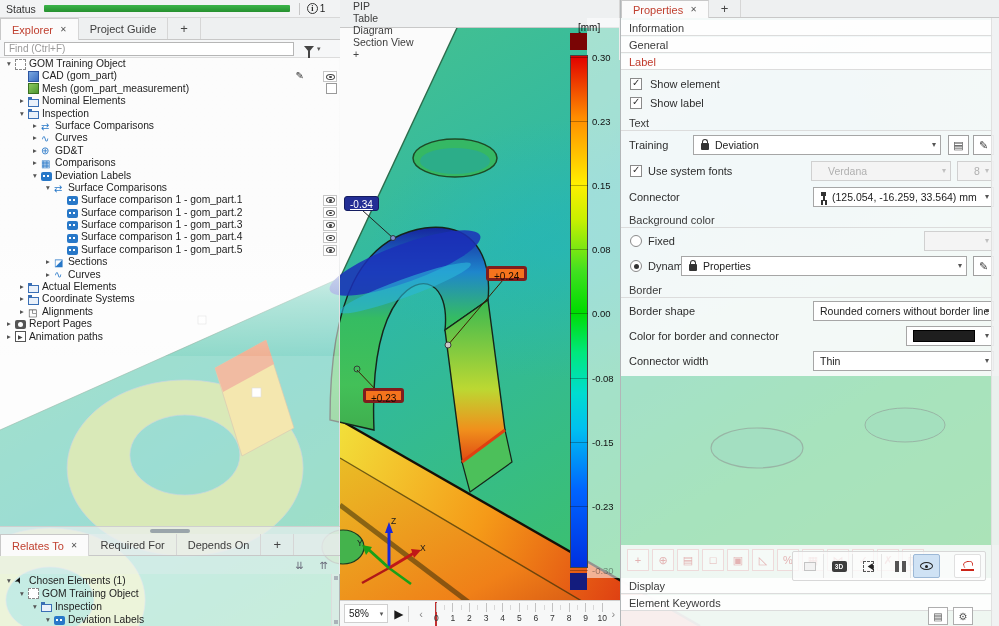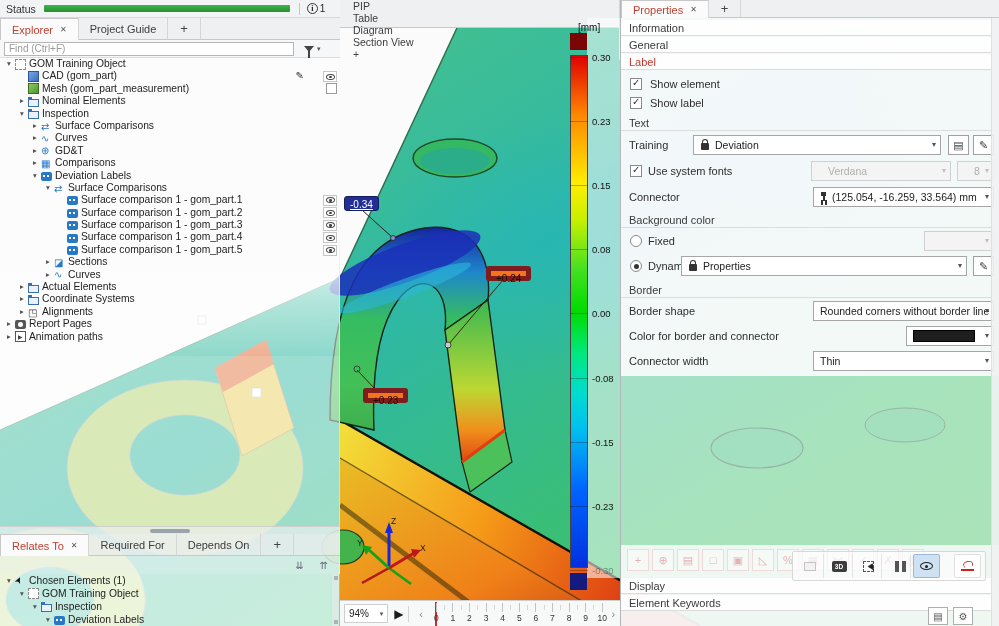--- a/index.html
+++ b/index.html
@@ -86,21 +86,21 @@
   .sunit{position:absolute;left:16px;top:2px;font-size:10px;color:#111;}
   .sswatch{position:absolute;left:8px;top:13px;width:17px;height:17px;}
   .sbar{position:absolute;left:8px;top:35px;width:18px;height:513px;border:1px solid #444;
     background:linear-gradient(180deg,#e00000 0%,#ff8c00 12%,#ffee00 25%,#c8f000 32%,#42e020 42%,#00dc00 50%,#00e87c 58%,#00dcd0 66%,#00c0f0 73%,#0064ff 85%,#0030e0 100%);}
   .sswatch.bot{top:553px;}
   .stick{position:absolute;left:30px;font-size:9.5px;color:#111;}
   .sline{position:absolute;left:8px;width:18px;height:1px;background:rgba(0,0,0,.28);}
 
   .devlab{position:absolute;height:15px;line-height:13px;padding:1px 5px;font-size:10px;border-radius:3px;z-index:5;}
   .devlab.negative{background:#232e95;color:#fff;border:1px solid #141c60;}
-  .devlab.positive{background:#f5731d;color:#1a0d00;border:5px solid #7f1d1d;}
+  .devlab.positive{background:#f5731d;color:#1a0d00;border:3px solid #7f1d1d;}
 
   #vtb{position:absolute;left:452px;top:551px;height:30px;display:flex;align-items:center;padding:2px 4px;gap:2px;
        background:rgba(252,252,252,0.75);border:1px solid #d8d8d8;border-radius:2px;z-index:6;}
   .vbtn{width:27px;height:24px;display:flex;align-items:center;justify-content:center;border-right:1px solid #e4e4e4;}
   .vbtn:last-child{border-right:none;margin-left:12px;background:rgba(255,255,255,.9);border:1px solid #e0e0e0;border-radius:2px;}
   .vbtn.active{background:#cfe2f4;border:1px solid #9cb8d6;border-radius:2px;}
   .sh-cam{width:12px;height:9px;border:1px solid #c4c4c4;background:#f2f2f2;}
   .sh-3d{background:#3c3c3c;color:#fff;font-size:6.5px;font-weight:700;width:15px;height:11px;border-radius:2px;display:flex;align-items:center;justify-content:center;}
   .sh-sel{width:11px;height:11px;border:1px dashed #555;position:relative;}
   .sh-sel::after{content:"";position:absolute;right:-3px;bottom:-3px;border:3px solid transparent;border-top:7px solid #222;transform:rotate(-35deg);}
@@ -539,21 +539,21 @@
         </div>
         <div class="vbtn active">
           <span class="sh-eye"></span>
         </div>
         <div class="vbtn ">
           <span class="sh-exp"></span>
         </div>
       </div>
     <div id="timeline">
       <div class="zoomsel">
-        <span>94%</span>
+        <span>58%</span>
         <span class="caret-s">▾</span>
       </div>
       <span class="playbtn">▶</span>
       <div class="tl-div"></div>
       <span class="chev">‹</span>
       <div id="ruler">
           <div class="playhead" style="left:5px"></div>
           <div class="rtick" style="left: 6px;"></div>
           <div class="rnum" style="left: 1px;">0</div>
           <div class="rtick minor" style="left: 14.3px;"></div>

